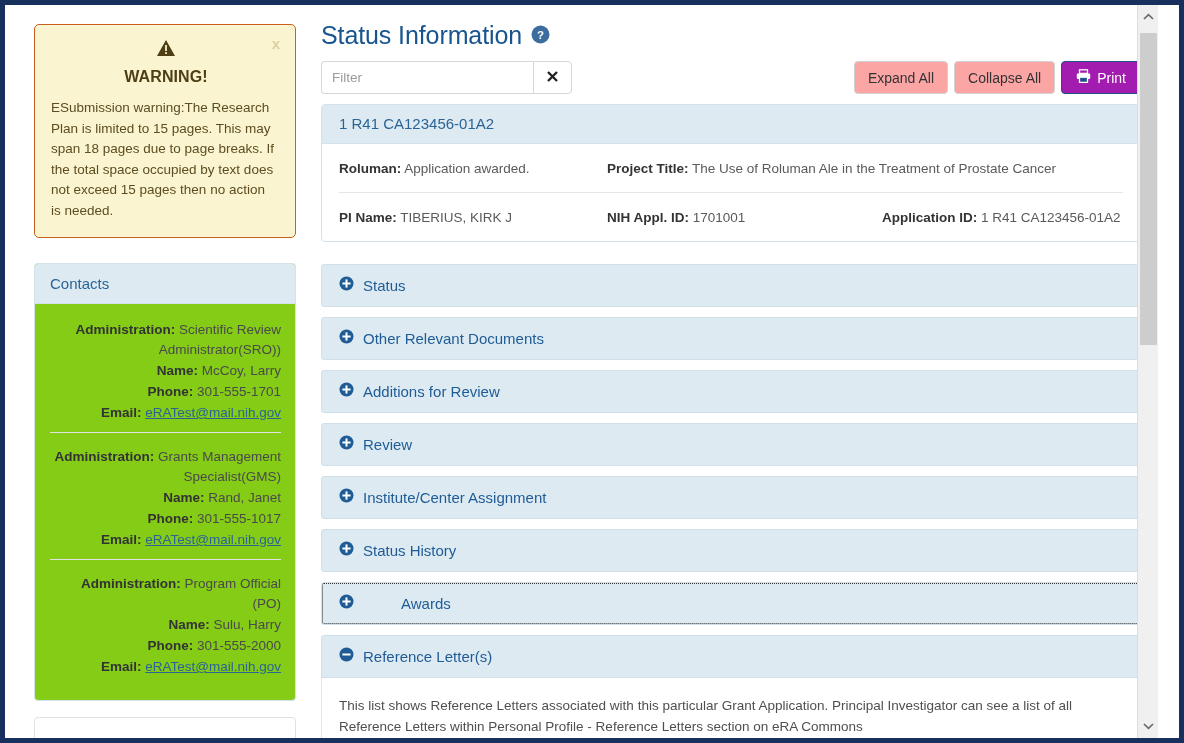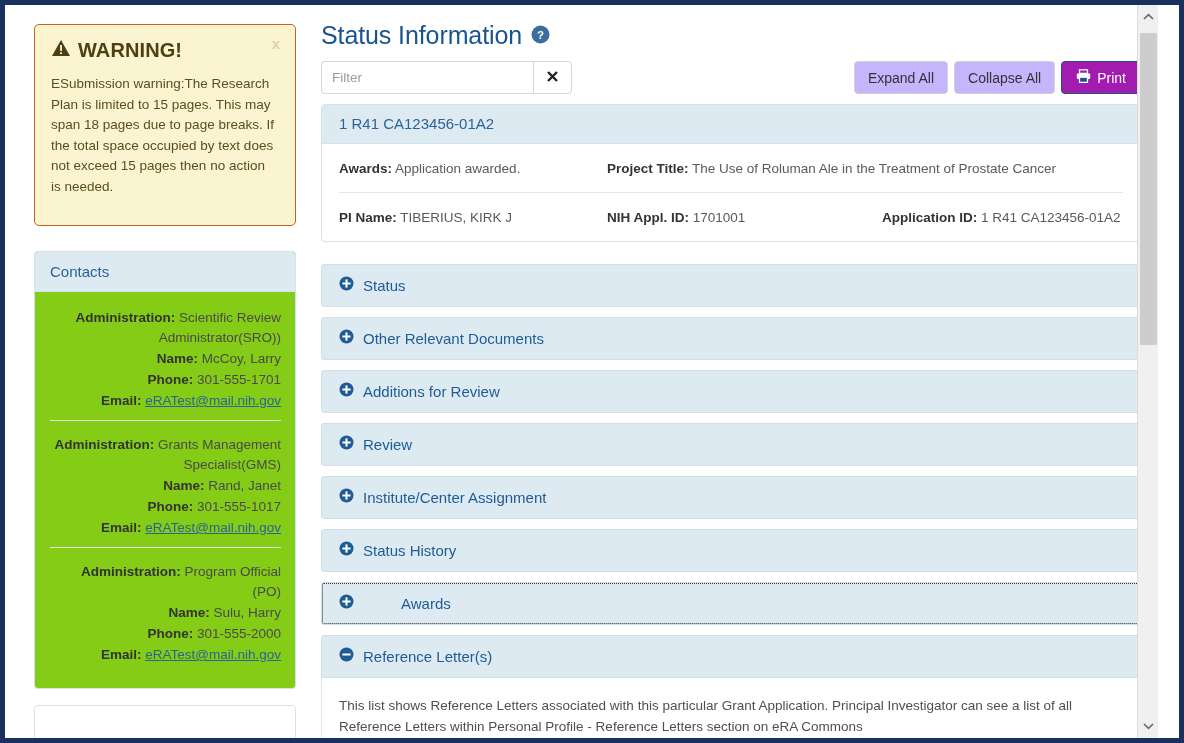--- a/index.html
+++ b/index.html
@@ -65,27 +65,28 @@
     position: relative;
     background: #faf4d0;
     border: 1px solid #c8611d;
     border-radius: 5px;
     padding: 12px 14px 16px 16px;
     width: 262px;
     min-height: 202px;
   }
   #warning-title {
     color: #4d3f13;
-    font-size: 20px;
+    font-size: 16px;
     font-weight: bold;
     margin: 2px 0 12px 0;
     display: flex;
     align-items: center;
     gap: 7px;
     letter-spacing: 0.1px;
+    flex-direction: column;
   }
   .warn-tri { display: block; }
   #warning-close {
     position: absolute;
     top: 9px; right: 12px;
     color: #ddd0a0;
     font-size: 15px;
     font-weight: bold;
     cursor: pointer;
     line-height: 1;
@@ -193,21 +194,21 @@
     font-family: "Liberation Sans", sans-serif;
   }
   #btn-group {
     position: absolute;
     right: 0; top: 0;
     display: flex;
   }
   .tb-btn {
     height: 33px;
     border: 1px solid #d2d2d2;
-    background: #c4b5fd;
+    background: #fca5a5;
     color: #333333;
     font-size: 14px;
     padding: 13px 13px;
     cursor: pointer;
     font-family: "Liberation Sans", sans-serif;
     border-radius: 4px;
     margin-left: 6px;
     display: flex; align-items: center; justify-content: center;
   }
   .tb-btn.primary {
@@ -415,21 +416,21 @@
             <span>Print</span>
           </button>
         </div>
       </div>
 
       <div id="app-card">
         <div id="app-card-header">1 R41 CA123456-01A2</div>
         <div id="app-card-body">
           <div class="app-row">
             <div class="app-field f-status">
-              <b>Awards:</b>
+              <b>Roluman:</b>
               <span>Application awarded.</span>
             </div>
             <div class="app-field f-title">
               <b>Project Title:</b>
               <span>The Use of Roluman Ale in the Treatment of Prostate Cancer</span>
             </div>
           </div>
           <div class="app-row">
             <div class="app-field f-pi">
               <b>PI Name:</b>

